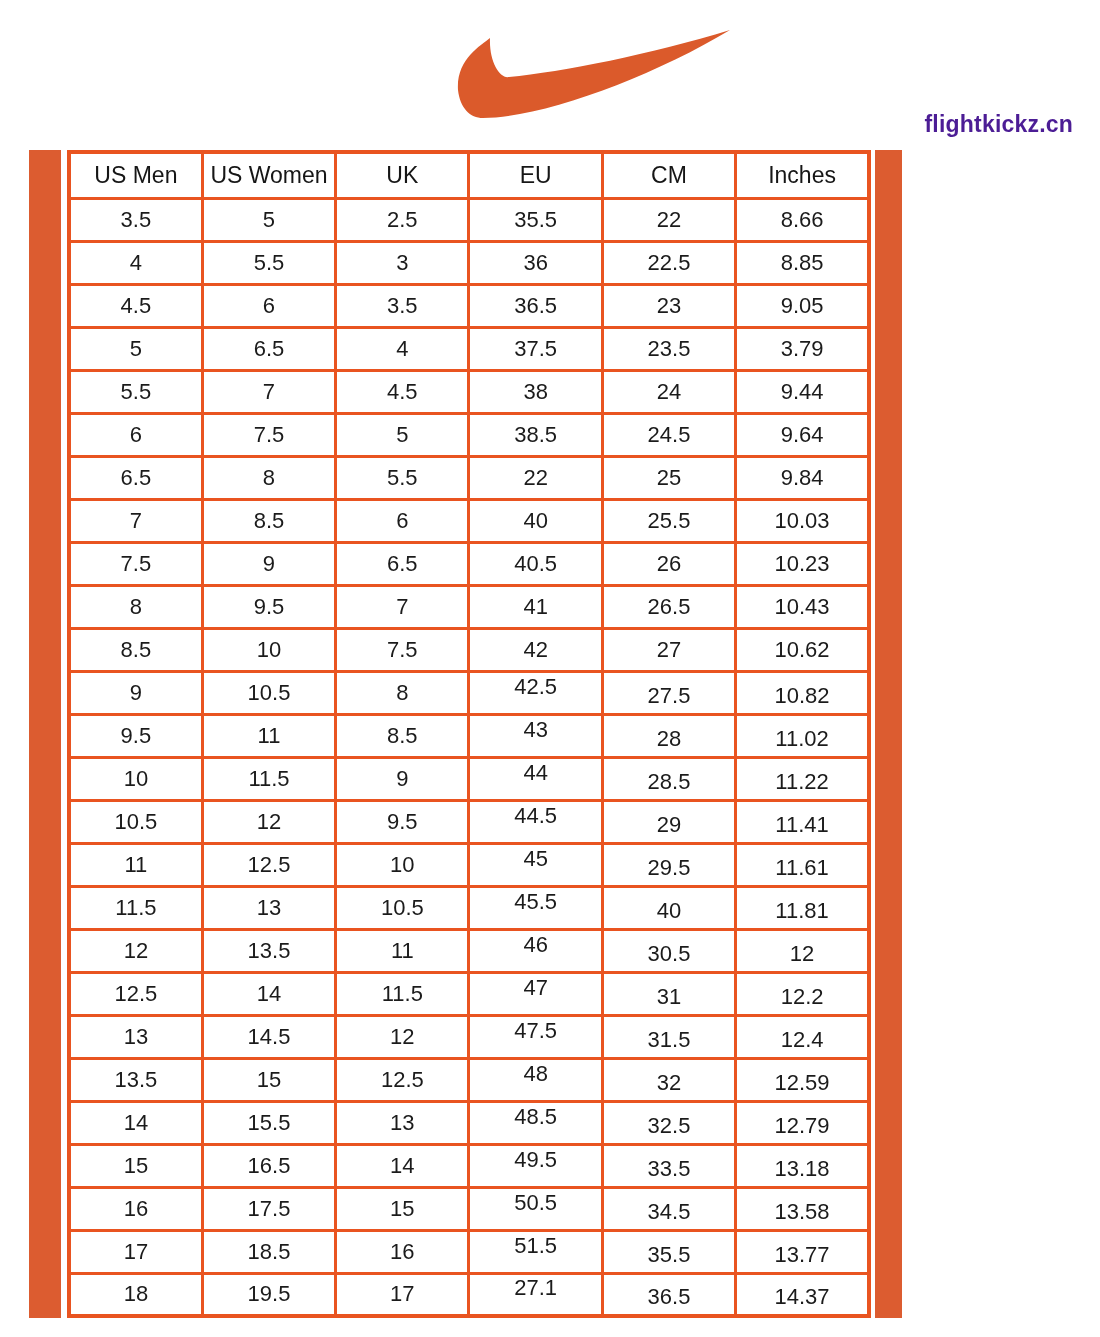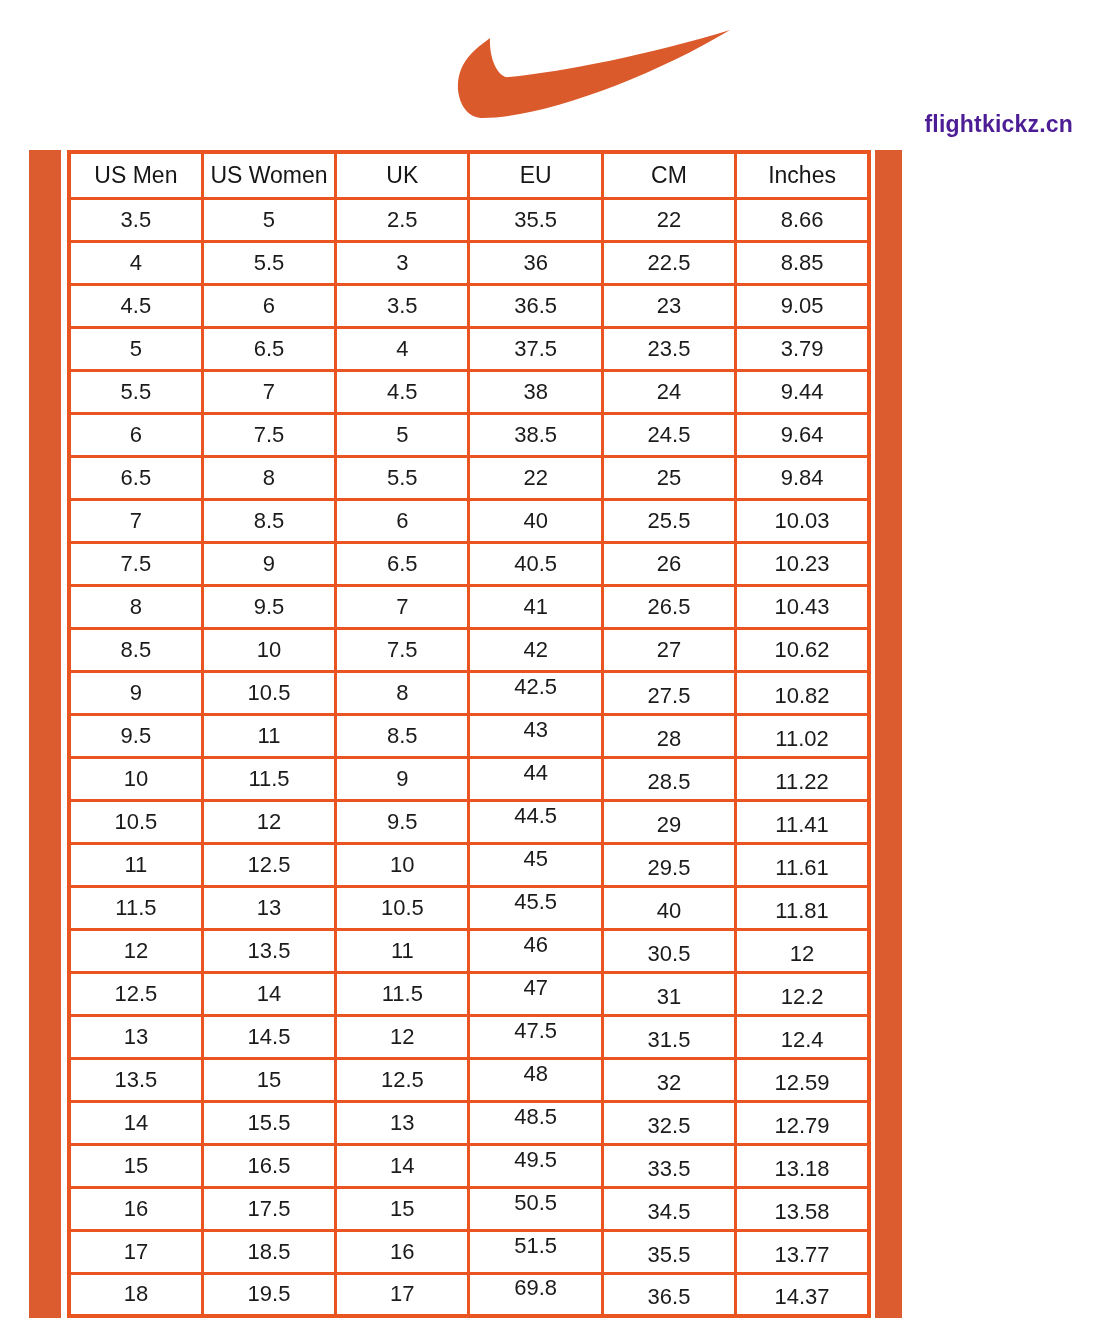--- a/index.html
+++ b/index.html
@@ -302,21 +302,21 @@
             <td><span class="v">18.5</span></td>
             <td><span class="v">16</span></td>
             <td class="up"><span class="v">51.5</span></td>
             <td class="dn"><span class="v">35.5</span></td>
             <td class="dn"><span class="v">13.77</span></td>
           </tr>
           <tr>
             <td><span class="v">18</span></td>
             <td><span class="v">19.5</span></td>
             <td><span class="v">17</span></td>
-            <td class="up"><span class="v">69.8</span></td>
+            <td class="up"><span class="v">27.1</span></td>
             <td class="dn"><span class="v">36.5</span></td>
             <td class="dn"><span class="v">14.37</span></td>
           </tr>
         </tbody>
     </table>
 
     <div class="bar bar-right"></div>
   </div>
 
 </div>

